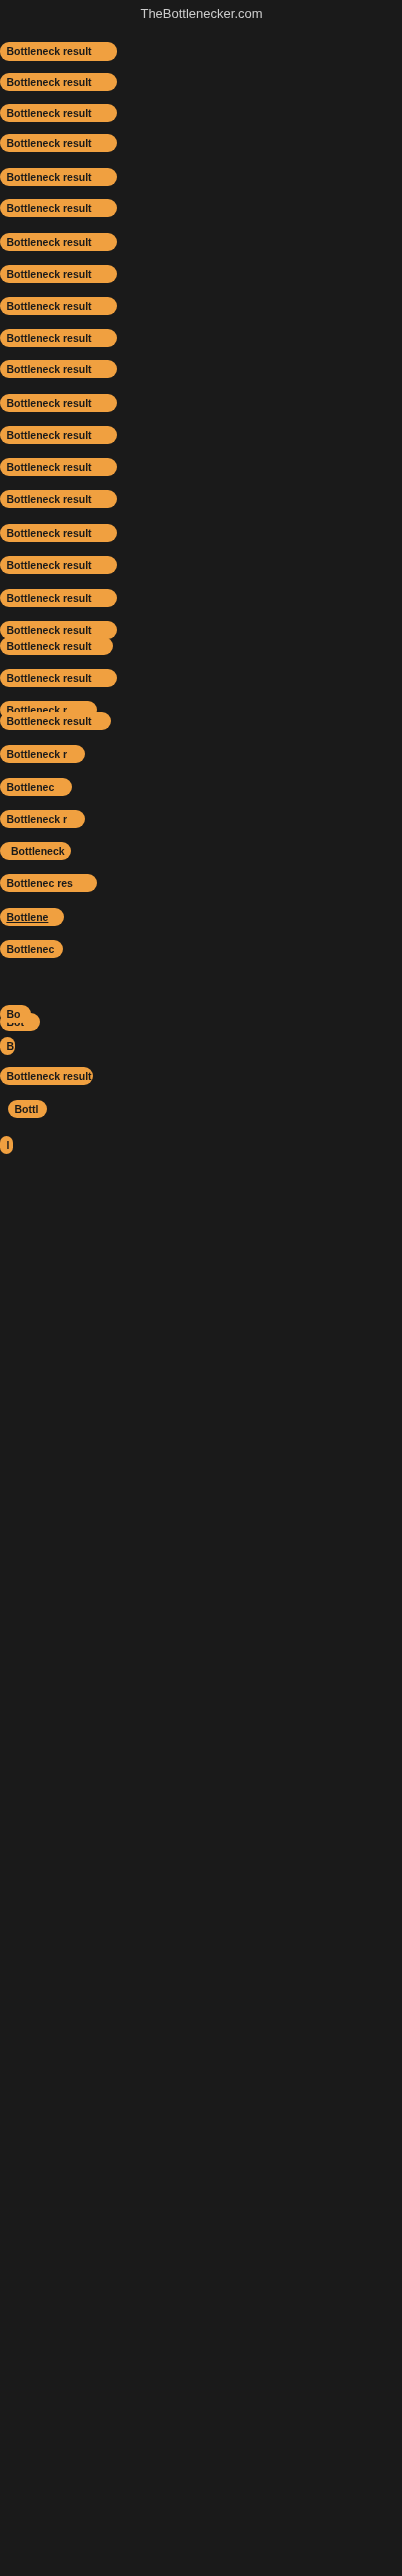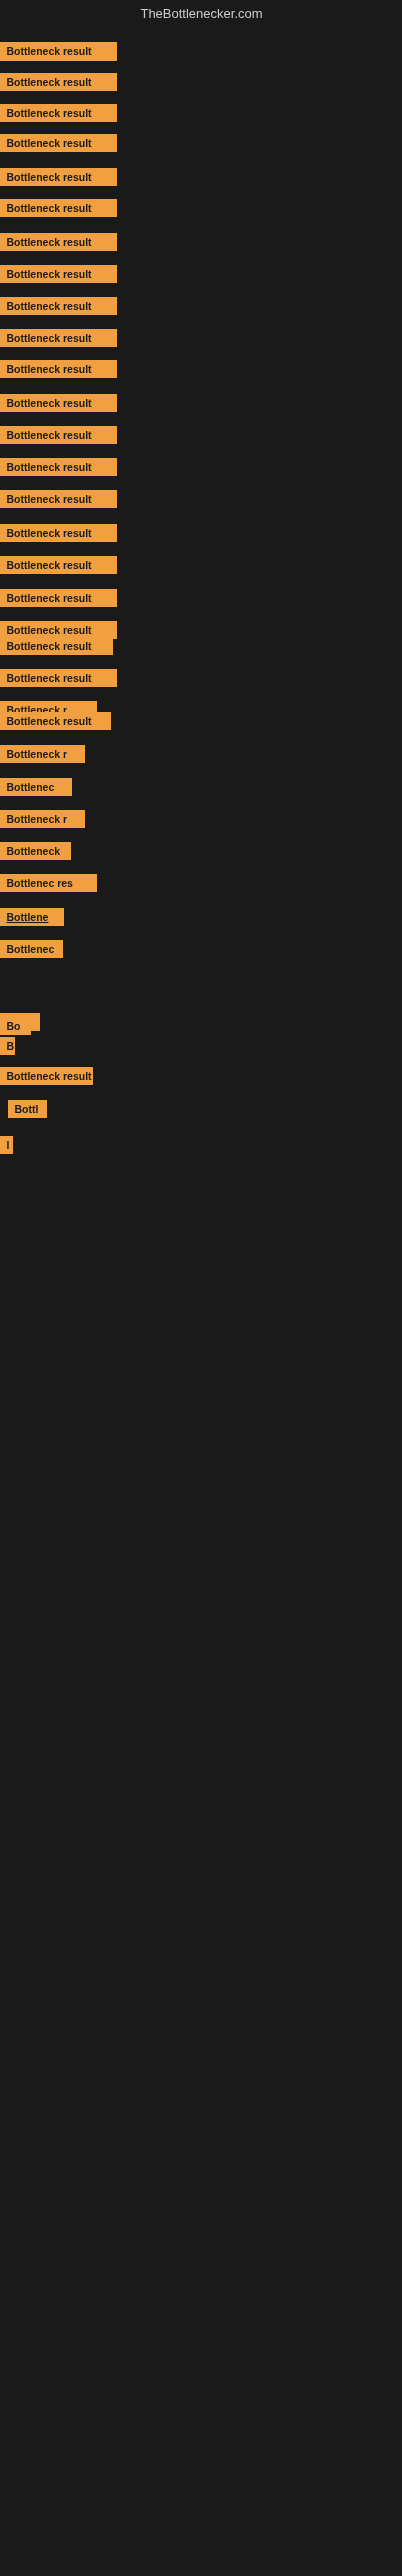--- a/index.html
+++ b/index.html
@@ -27,20 +27,21 @@
     }
     .bottleneck-label {
       background-color: #f0a040;
       color: #1a1a1a;
       font-size: 10.5px;
       font-weight: bold;
       padding: 3.2px 6.4px;
       display: inline-block;
       white-space: nowrap;
       overflow: hidden;
+      border-radius: 9px;
     }
   </style>
 </head>
 <body>
 
 <div class="site-title">TheBottlenecker.com</div>
 
 <div id="items-container" style="position:relative; width:403px; height:2560px;">
 <div class="bottleneck-item" style="top: 17.7px; left: 0px;"><span class="bottleneck-label" style="max-width: 117px; width: 117px;">Bottleneck result</span></div>
     <div class="bottleneck-item" style="top: 48px; left: 0px;"><span class="bottleneck-label" style="max-width: 117px; width: 117px;">Bottleneck result</span></div>
@@ -61,24 +62,24 @@
     <div class="bottleneck-item" style="top: 531px; left: 0px;"><span class="bottleneck-label" style="max-width: 117px; width: 117px;">Bottleneck result</span></div>
     <div class="bottleneck-item" style="top: 564px; left: 0px;"><span class="bottleneck-label" style="max-width: 117px; width: 117px;">Bottleneck result</span></div>
     <div class="bottleneck-item" style="top: 596px; left: 0px;"><span class="bottleneck-label" style="max-width: 117px; width: 117px;">Bottleneck result</span></div>
     <div class="bottleneck-item" style="top: 612px; left: 0px;"><span class="bottleneck-label" style="max-width: 113px; width: 113px;">Bottleneck result</span></div>
     <div class="bottleneck-item" style="top: 644px; left: 0px;"><span class="bottleneck-label" style="max-width: 117px; width: 117px;">Bottleneck result</span></div>
     <div class="bottleneck-item" style="top: 676px; left: 0px;"><span class="bottleneck-label" style="max-width: 97px; width: 97px;">Bottleneck r</span></div>
     <div class="bottleneck-item" style="top: 687px; left: 0px;"><span class="bottleneck-label" style="max-width: 111px; width: 111px;">Bottleneck result</span></div>
     <div class="bottleneck-item" style="top: 720px; left: 0px;"><span class="bottleneck-label" style="max-width: 85px; width: 85px;">Bottleneck r</span></div>
     <div class="bottleneck-item" style="top: 753px; left: 0px;"><span class="bottleneck-label" style="max-width: 72px; width: 72px;">Bottlenec</span></div>
     <div class="bottleneck-item" style="top: 785px; left: 0px;"><span class="bottleneck-label" style="max-width: 85px; width: 85px;">Bottleneck r</span></div>
-    <div class="bottleneck-item" style="top: 817px; left: 0px;"><span class="bottleneck-label" style="max-width: 71px; width: 71px;">Bottleneck</span></div>
+    <div class="bottleneck-item" style="top: 817px; left: 0px; text-align: right;"><span class="bottleneck-label" style="max-width: 71px; width: 71px;">Bottleneck</span></div>
     <div class="bottleneck-item" style="top: 849px; left: 0px;"><span class="bottleneck-label" style="max-width: 97px; width: 97px;">Bottlenec res</span></div>
     <div class="bottleneck-item" style="top: 883px; left: 0px;"><span class="bottleneck-label" style="max-width: 64px; width: 64px; text-decoration: underline;">Bottlene</span></div>
     <div class="bottleneck-item" style="top: 915px; left: 0px;"><span class="bottleneck-label" style="max-width: 63px; width: 63px;">Bottlenec</span></div>
     <div class="bottleneck-item" style="top: 988px; left: 0px;"><span class="bottleneck-label" style="max-width: 40px; width: 40px;">Bot</span></div>
-    <div class="bottleneck-item" style="top: 980px; left: 0px; margin-top: 12px;"><span class="bottleneck-label" style="max-width: 31px; width: 31px;">Bo</span></div>
+    <div class="bottleneck-item" style="top: 980px; left: 0px;"><span class="bottleneck-label" style="max-width: 31px; width: 31px;">Bo</span></div>
     <div class="bottleneck-item" style="top: 1042px; left: 0px;"><span class="bottleneck-label" style="max-width: 93px; width: 93px;">Bottleneck result</span></div>
     <div class="bottleneck-item" style="top: 1012px; left: 0px;"><span class="bottleneck-label" style="max-width: 14.5px; width: 14.5px;">B</span></div>
     <div class="bottleneck-item" style="top: 1075px; left: 0px;"><span class="bottleneck-label" style="max-width: 39px; width: 39px; margin-left: 8px;">Bottl</span></div>
     <div class="bottleneck-item" style="top: 1111px; left: 0px;"><span class="bottleneck-label" style="max-width: 8px; width: 8px;">l</span></div>
   </div>
 
 
 </body></html>

